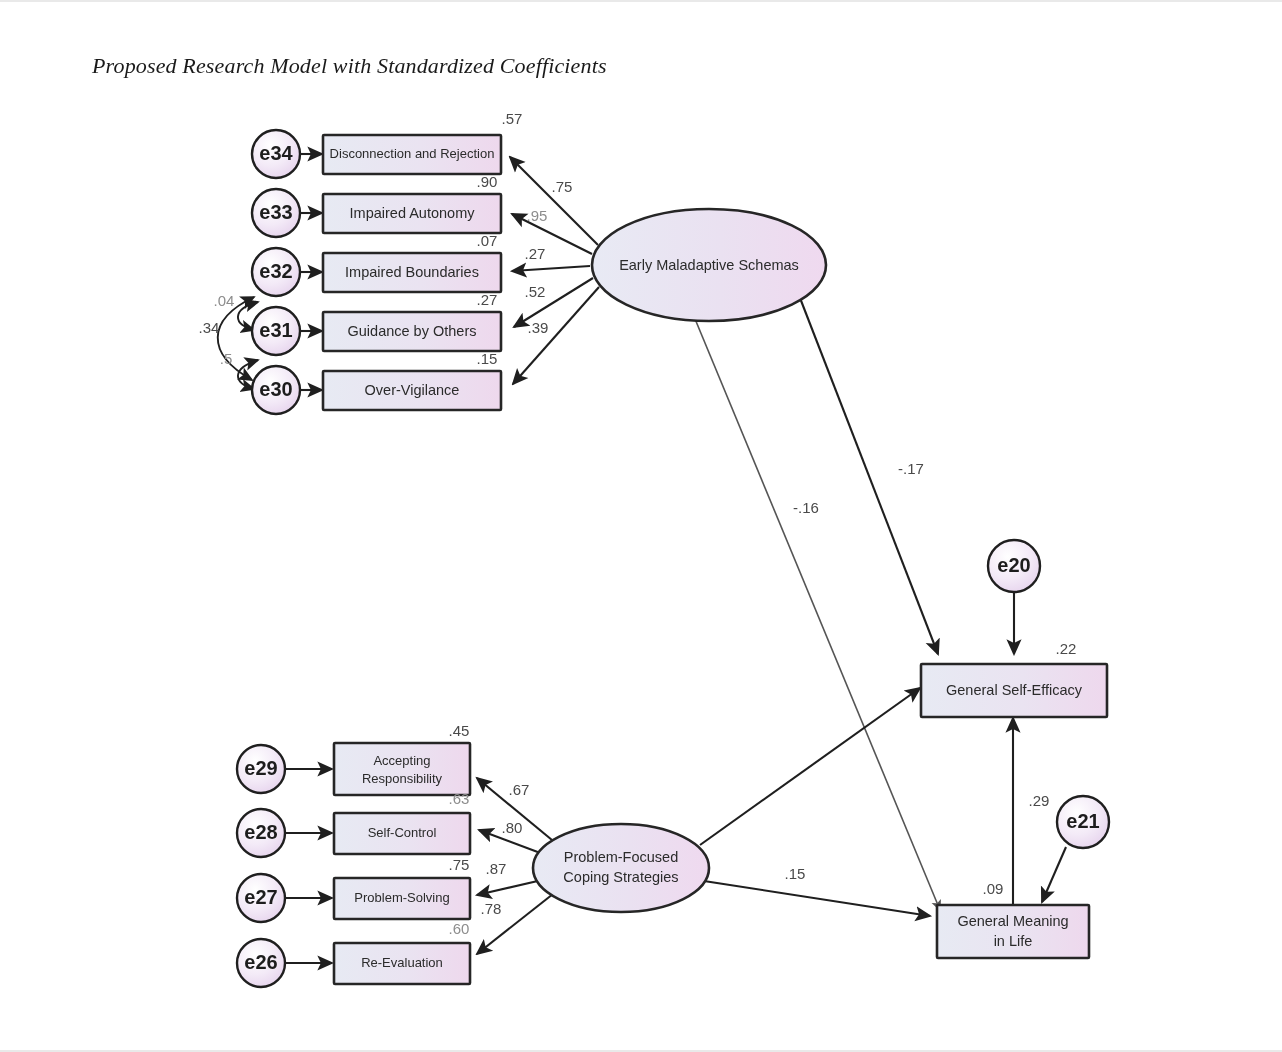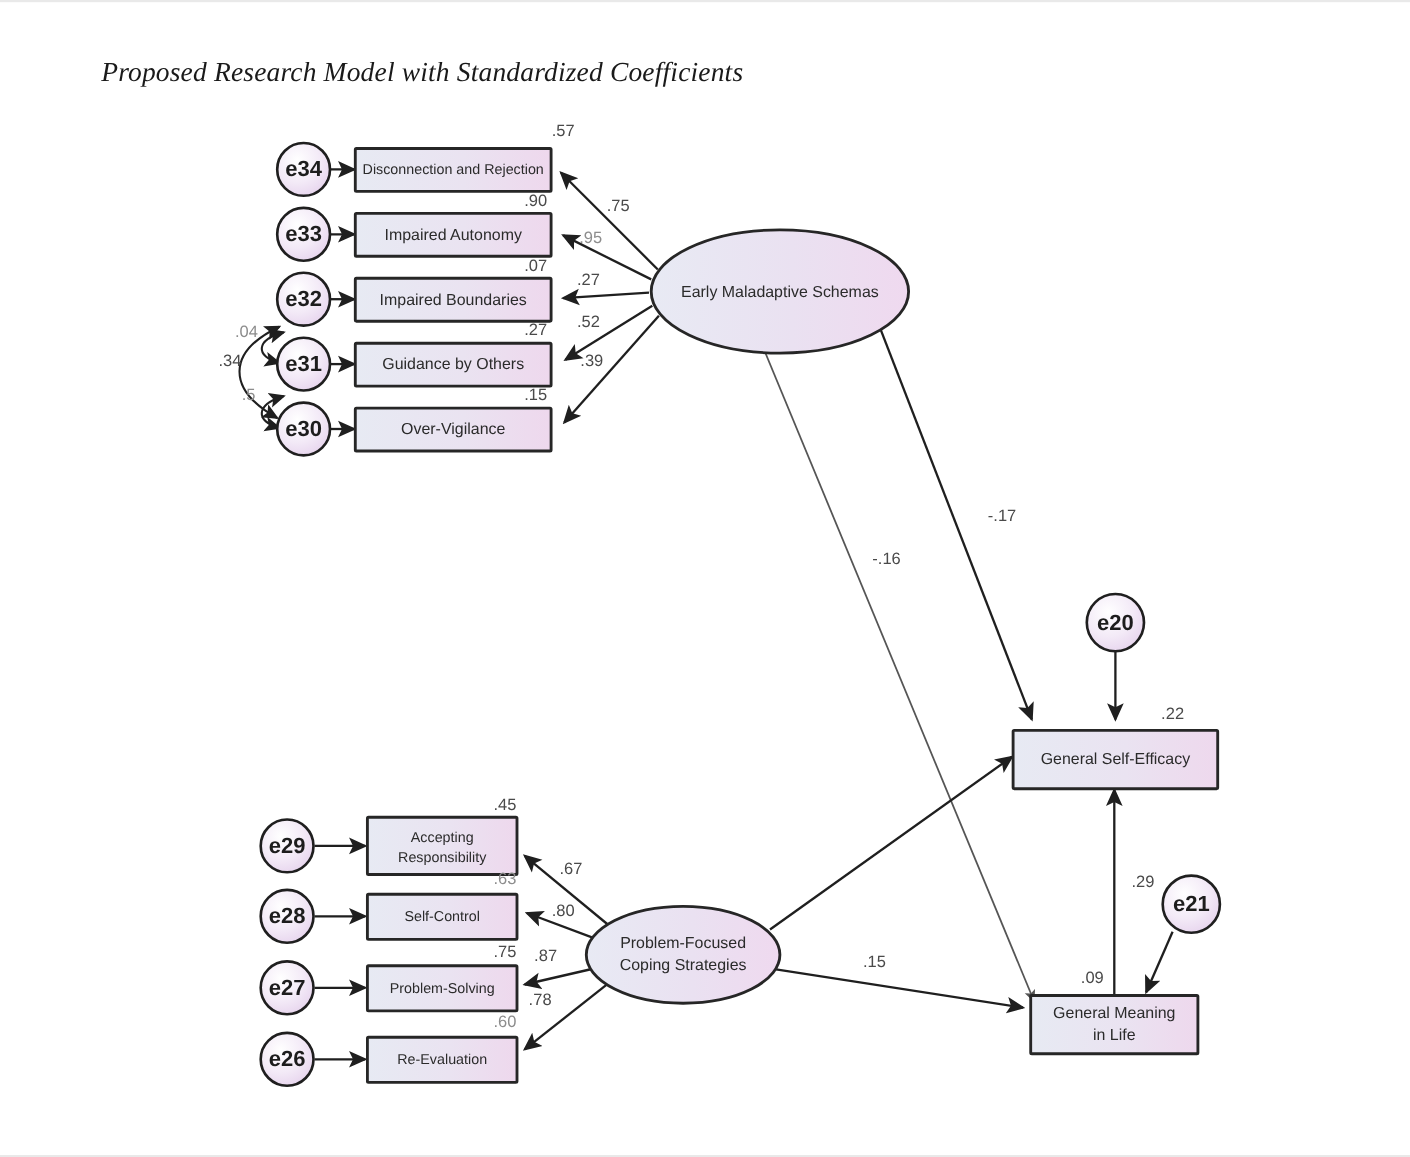--- a/index.html
+++ b/index.html
@@ -23,21 +23,21 @@
     border-top: 2px solid #e9e9e9;
     border-bottom: 2px solid #e9e9e9;
     box-sizing: border-box;
   }
   .figure-title {
     position: absolute;
     left: 92px;
     top: 51px;
     font-family: "Liberation Serif", serif;
     font-style: italic;
-    font-size: 25px;
+    font-size: 22px;
     color: #1a1a1a;
     letter-spacing: 0.15px;
     white-space: nowrap;
   }
   #diagram {
     position: absolute;
     left: 0;
     top: 0;
   }
   .node-label {

